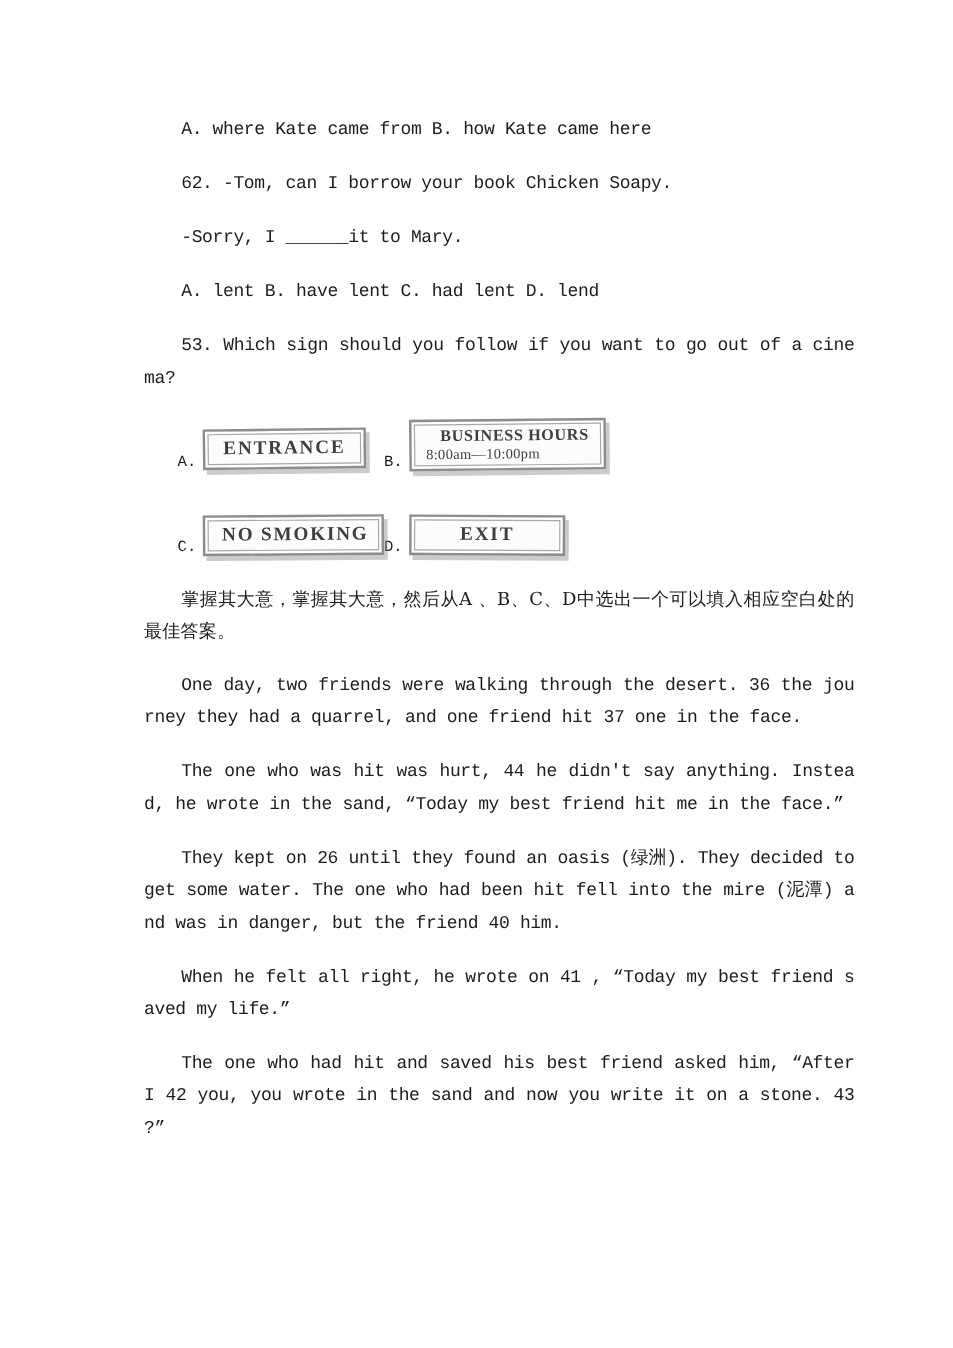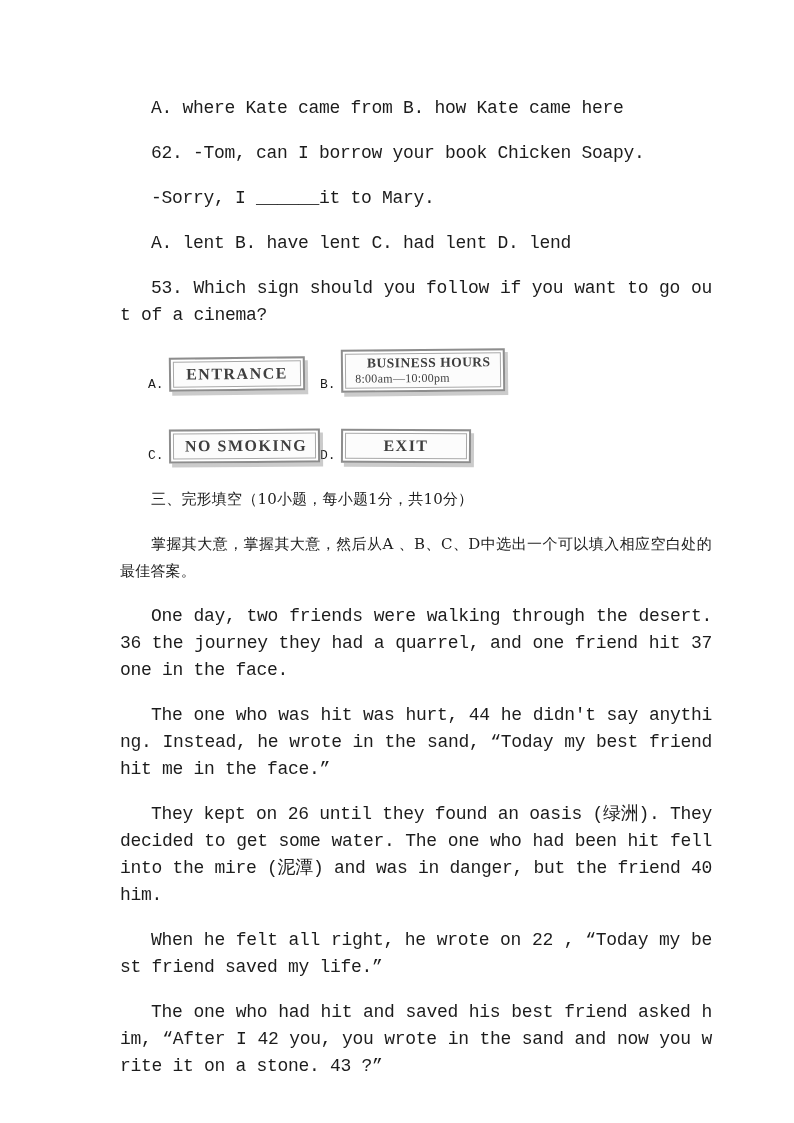--- a/index.html
+++ b/index.html
@@ -16,21 +16,21 @@
     background: #ffffff;
     overflow: hidden;
   }
   .content {
     position: absolute;
     left: 120px;
     top: 95px;
     width: 592px;
   }
   .para {
-    font-size: 18px;
+    font-size: 15px;
     line-height: 27px;
     letter-spacing: -0.3px;
     margin-bottom: 18px;
     text-indent: 31px;
     text-align: justify;
     word-break: break-all;
   }
   .para.cn {
     font-family: "DejaVu Serif", "Liberation Serif", serif;
     font-size: 15px;
@@ -127,23 +127,22 @@
         <div class="sign-slot">
           <span class="sign-label">D.</span>
           <div class="sign sign-d">
             <div class="sign-text">EXIT</div>
 
           </div>
         </div>
       </div>
     </div>
 
-    <div class="para cn">三、完形填空（10小题，每小题1分，共10分）</div>
     <div class="para cn">掌握其大意，掌握其大意，然后从A 、B、C、D中选出一个可以填入相应空白处的最佳答案。</div>
 
     <div class="para">One day, two friends were walking through the desert. 36 the journey they had a quarrel, and one friend hit 37 one in the face.</div>
     <div class="para">The one who was hit was hurt, 44 he didn't say anything. Instead, he wrote in the sand, “Today my best friend hit me in the face.”</div>
     <div class="para">They kept on 26 until they found an oasis (绿洲). They decided to get some water. The one who had been hit fell into the mire (泥潭) and was in danger, but the friend 40 him.</div>
-    <div class="para">When he felt all right, he wrote on 22 , “Today my best friend saved my life.”</div>
+    <div class="para">When he felt all right, he wrote on 41 , “Today my best friend saved my life.”</div>
     <div class="para">The one who had hit and saved his best friend asked him, “After I 42 you, you wrote in the sand and now you write it on a stone. 43 ?”</div>
 
   </div>
 </div>
 
 </body></html>

